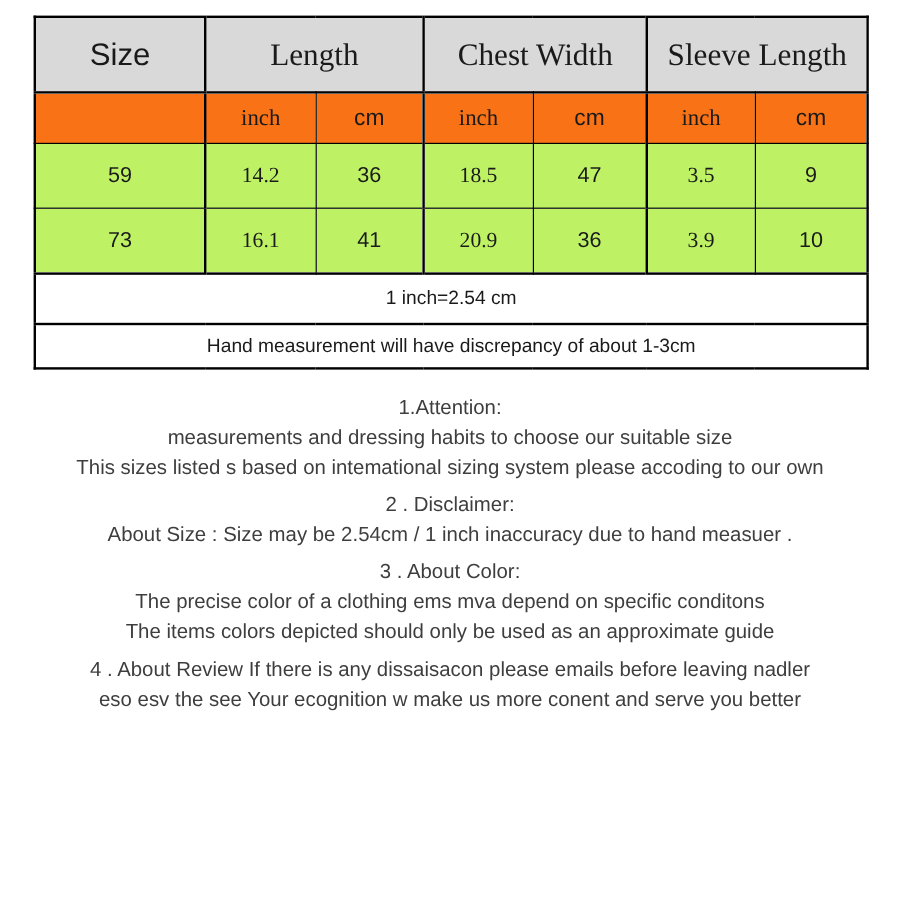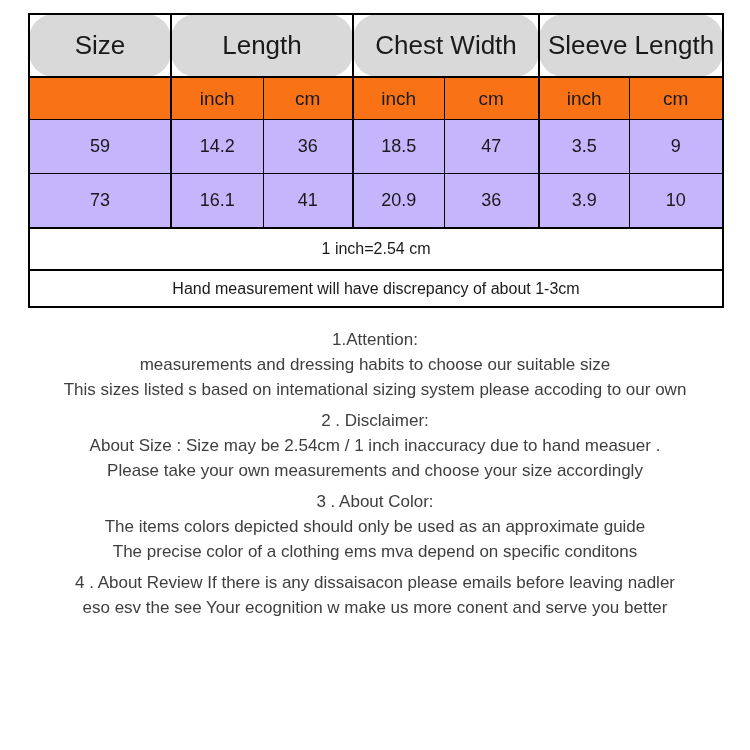--- a/index.html
+++ b/index.html
@@ -31,40 +31,39 @@
     overflow: hidden;
   }
   table.size-chart {
     border: 2px solid #000;
   }
   tr.hrow1 td {
     background: #d9d9d9;
     font-size: 26px;
     height: 61px;
     border-bottom-width: 2px;
-    border-radius: 25px;
   }
   tr.hrow2 td {
     background: #f97316;
     font-size: 19px;
     height: 41px;
   }
   tr.drow td {
     font-size: 18px;
     height: 53px;
-    background: #c4b5fd;
+    background: #bef264;
   }
   tr.frow td {
     font-size: 16px;
     background: #ffffff;
     border-top-width: 2px;
   }
   tr.frow1 td { height: 40px; }
   tr.frow2 td { height: 35px; }
-  .gl { border-left-width: 2px !important; }
+  .gl { border-left-width: 2px !important; font-family: Liberation Serif, serif; }
   .notes {
     margin-top: 19px;
     color: #3e3e3e;
     font-size: 17px;
     line-height: 25px;
   }
   .note-section { margin-bottom: 6px; text-align: center; }
   .note-line { white-space: pre; }
 </style>
 </head>
@@ -127,26 +126,25 @@
 
   <div class="notes">
     <div class="note-section">
       <div class="note-line">1.Attention:</div>
       <div class="note-line">measurements and dressing habits to choose our suitable size</div>
       <div class="note-line">This sizes listed s based on intemational sizing system please accoding to our own</div>
     </div>
     <div class="note-section">
       <div class="note-line">2 . Disclaimer:</div>
       <div class="note-line">About Size : Size may be 2.54cm / 1 inch inaccuracy due to hand measuer .</div>
-      <div class="note-line">Please take your own measurements and choose your size accordingly</div>
     </div>
     <div class="note-section">
       <div class="note-line">3 . About Color:</div>
+      <div class="note-line">The precise color of a clothing ems mva depend on specific conditons</div>
       <div class="note-line">The items colors depicted should only be used as an approximate guide</div>
-      <div class="note-line">The precise color of a clothing ems mva depend on specific conditons</div>
     </div>
     <div class="note-section">
       <div class="note-line">4 . About Review If there is any dissaisacon please emails before leaving nadler</div>
       <div class="note-line">eso esv the see Your ecognition w make us more conent and serve you better</div>
     </div>
   </div>
 
 </div>
 
 </body></html>

